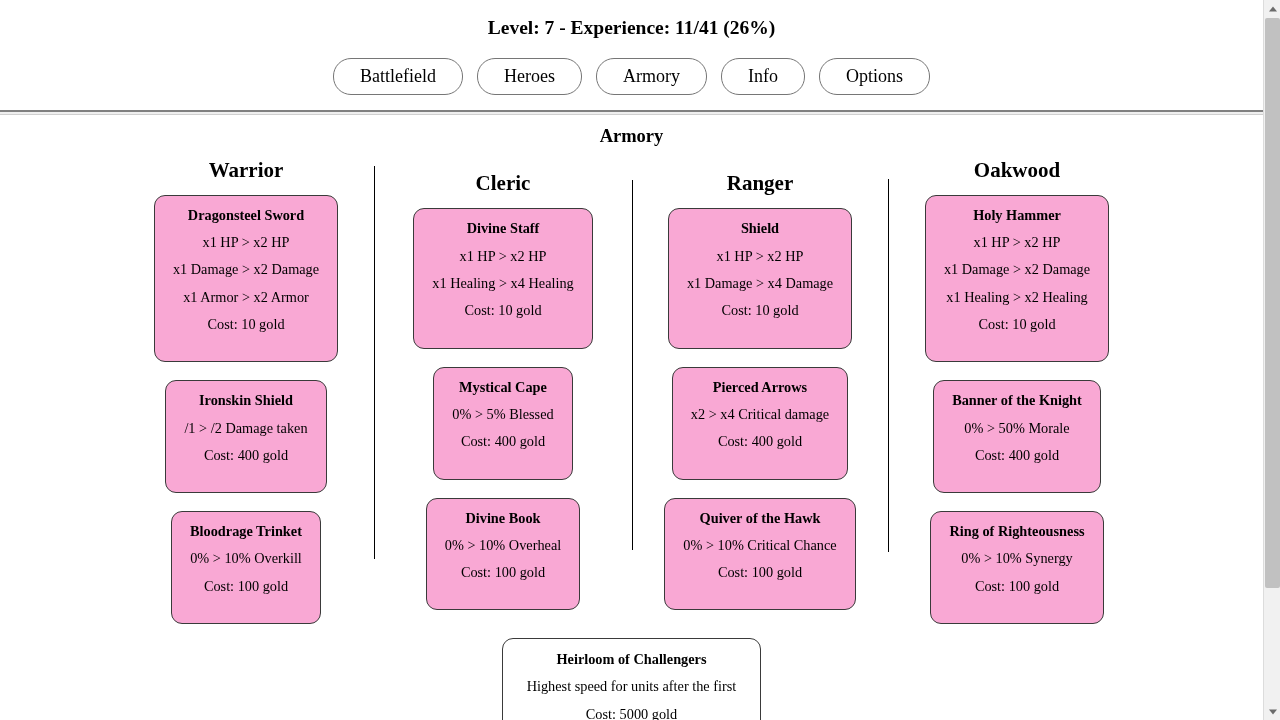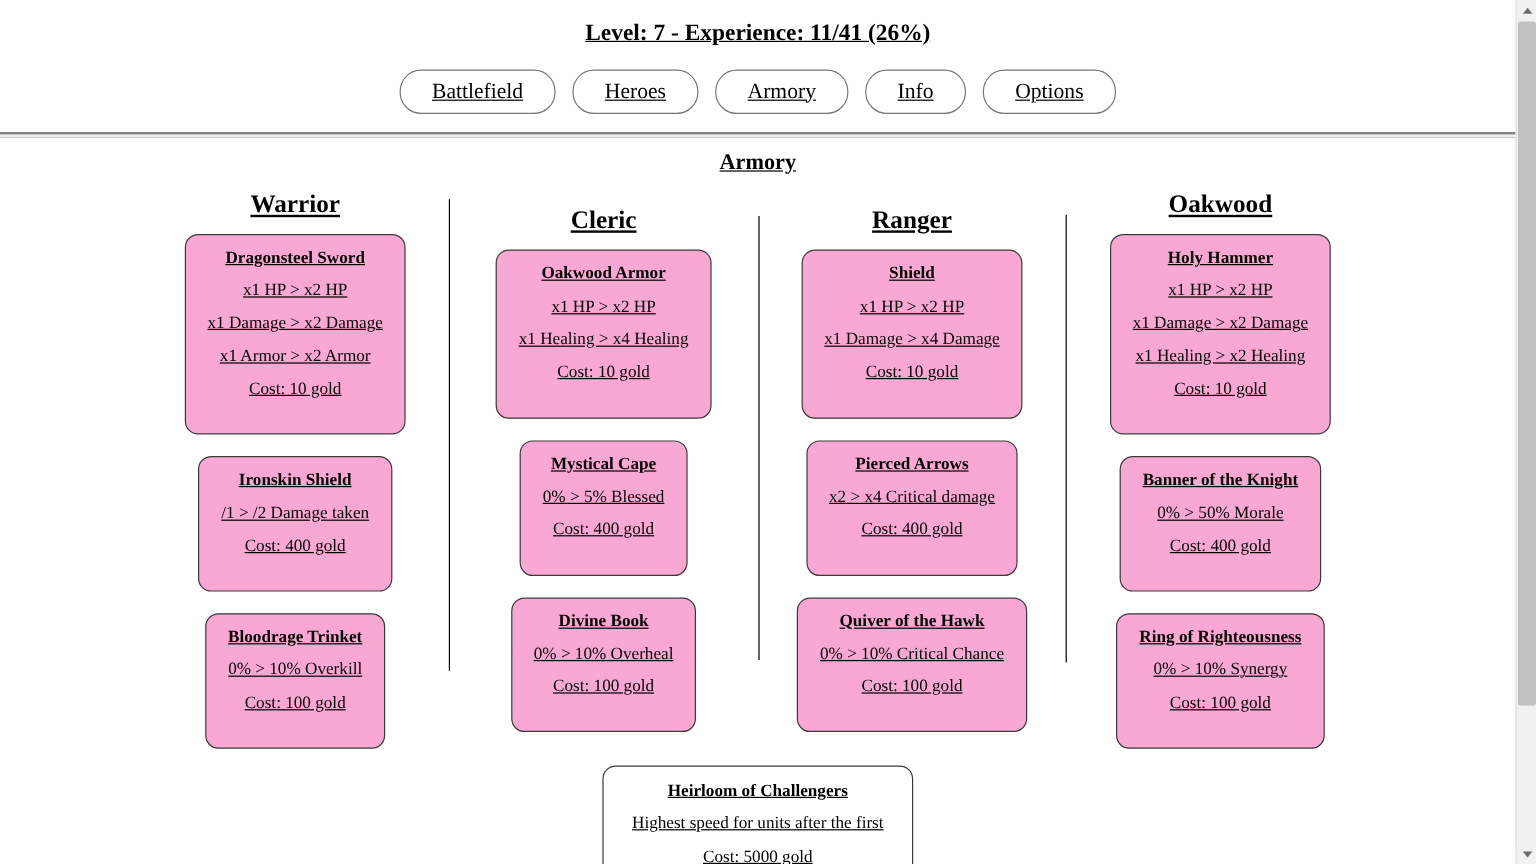--- a/index.html
+++ b/index.html
@@ -14,21 +14,20 @@
     font-family: "Liberation Serif", "DejaVu Serif", serif;
     color: #000000;
     position: relative;
   }
   .page {
     width: 1263px;
     height: 720px;
     overflow: hidden;
     position: relative;
     box-sizing: border-box;
-    text-decoration: underline;
   }
 
   
   .stat-line {
     text-align: center;
     font-weight: bold;
     font-size: 19.5px;
     line-height: 1.0;
   }
   .stat-line-1 { padding-top: 18px; }
@@ -248,21 +247,21 @@
         <div class="card-title">Bloodrage Trinket</div>
         <div class="card-line">0% &gt; 10% Overkill</div>
         <div class="card-line">Cost: 100 gold</div>
       </div>
     </div>
 
     <div class="col col-2">
       <div class="class-name">Cleric</div>
 
       <div class="card">
-        <div class="card-title">Oakwood Armor</div>
+        <div class="card-title">Divine Staff</div>
         <div class="card-line">x1 HP &gt; x2 HP</div>
         <div class="card-line">x1 Healing &gt; x4 Healing</div>
         <div class="card-line">Cost: 10 gold</div>
       </div>
 
       <div class="card">
         <div class="card-title">Mystical Cape</div>
         <div class="card-line">0% &gt; 5% Blessed</div>
         <div class="card-line">Cost: 400 gold</div>
       </div>

